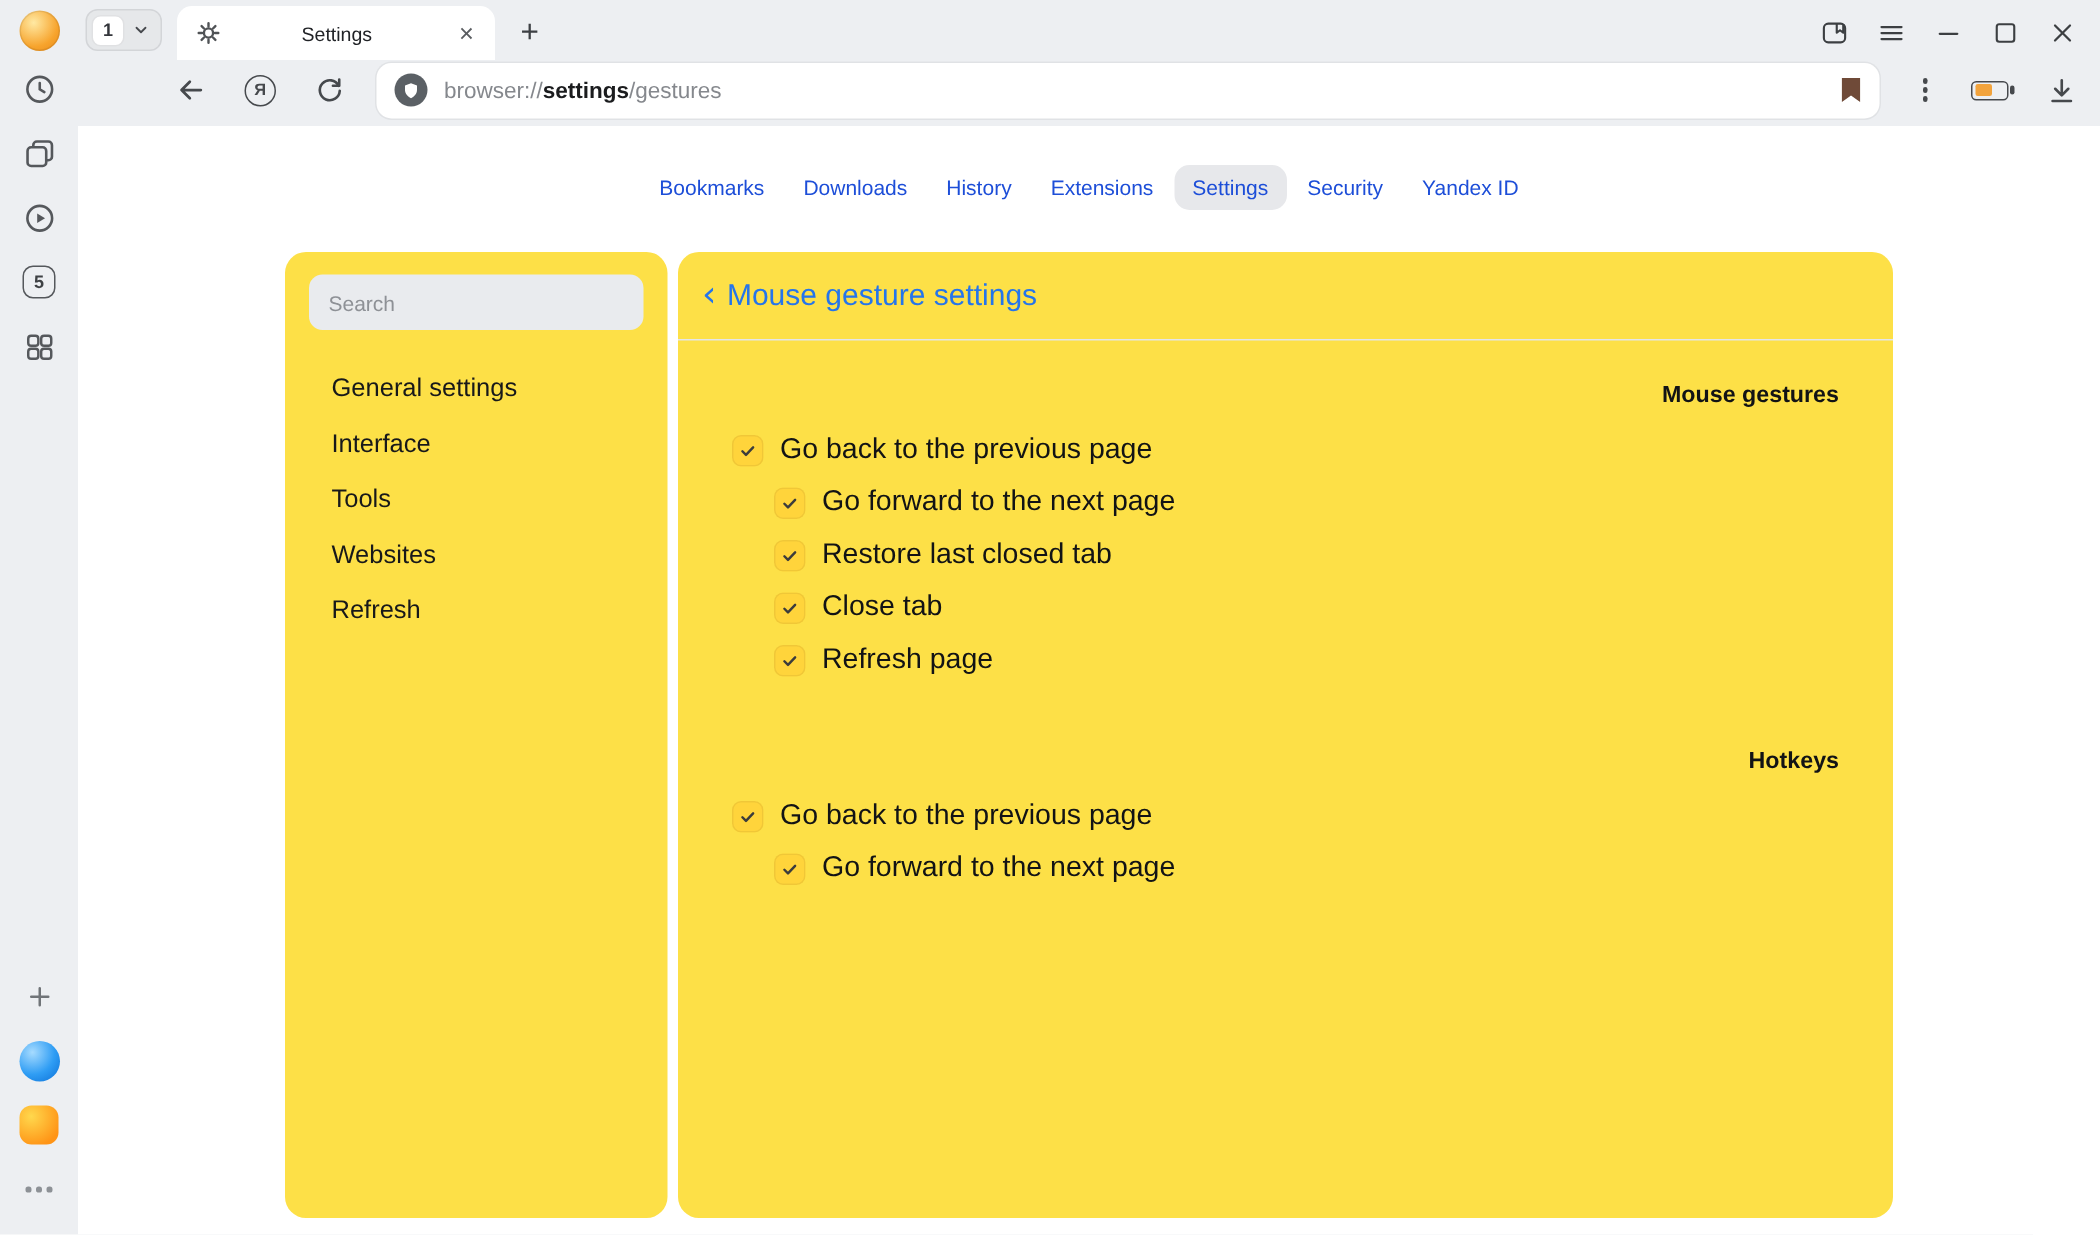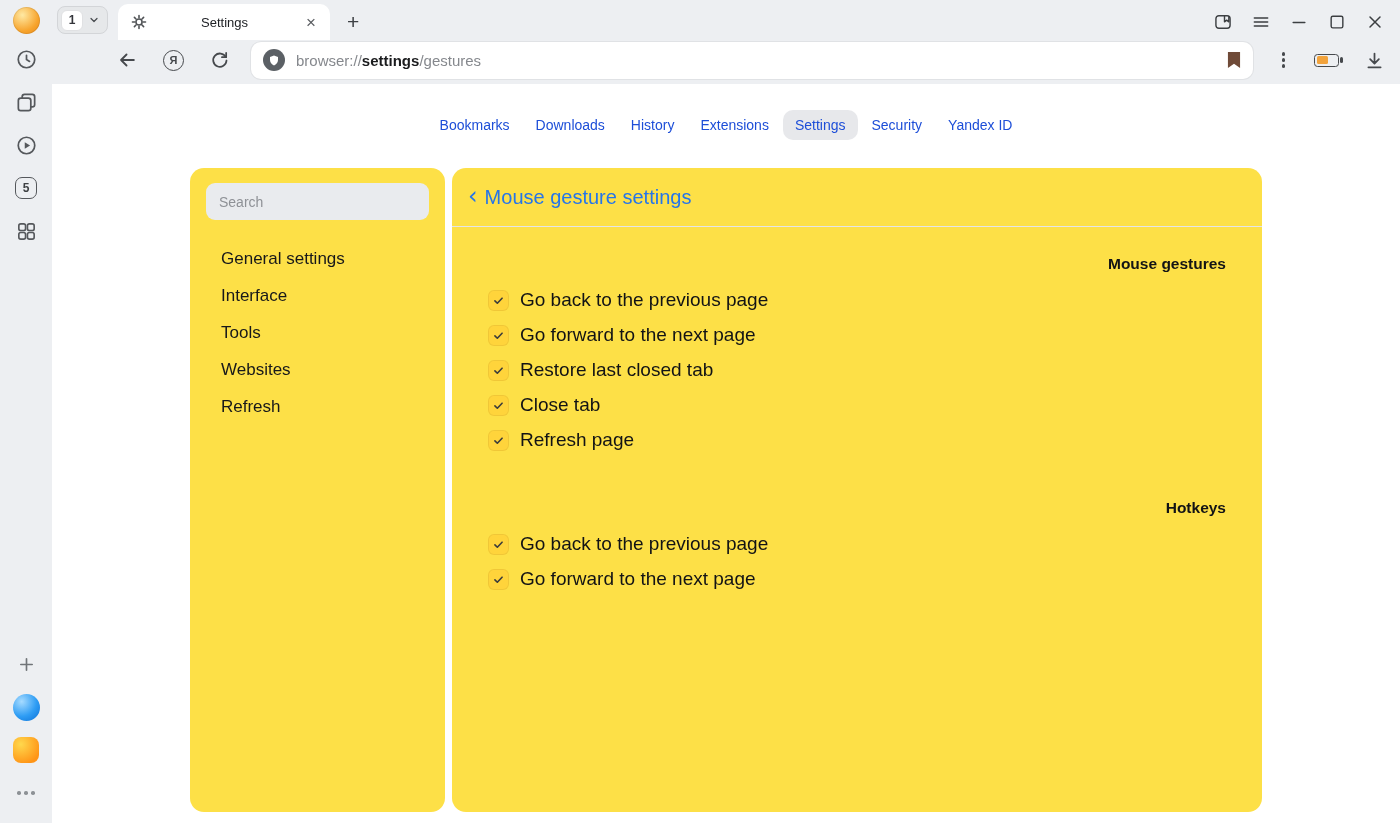--- a/index.html
+++ b/index.html
@@ -79,21 +79,21 @@
   .side-item { padding:8px 10px 8px 15px; font-size:17px; color:#17181a; border-radius:8px; cursor:pointer; margin-bottom:1px; }
 
   .right-card { flex:1; display:flex; flex-direction:column; min-width:0; }
   .rc-header { display:flex; align-items:center; height:59px; padding:0 16px; border-bottom:1px solid #e4e5e8; cursor:pointer; }
   .back-chev { font-size:24px; line-height:1; color:#2575eb; margin:-3px 7px 0 0; font-family:"DejaVu Sans", sans-serif; }
   .rc-title { font-size:20px; font-weight:400; color:#2575eb; }
   .rc-body { padding:28px 36px; overflow:hidden; }
   .section + .section { margin-top:48px; }
   .section-heading { font-size:15.5px; font-weight:700; color:#121315; margin-bottom:16px;text-align:right; }
   .check-row { display:flex; align-items:center; height:22px; cursor:pointer; }
-  .check-row + .check-row { margin-top:13px; }
+  .check-row + .check-row { margin-top:13px;margin-left:28px; }
   .checkbox { flex:0 0 21px; width:21px; height:21px; border-radius:6px; background:#ffd43b;
     display:flex; align-items:center; justify-content:center; box-shadow:inset 0 0 0 1px rgba(0,0,0,.06); cursor:pointer; }
   .check-label { margin-left:11px; font-size:19px; color:#121315; }
 </style>
 </head>
 <body>
 
 <div class="app">
 
   <aside class="rail">

